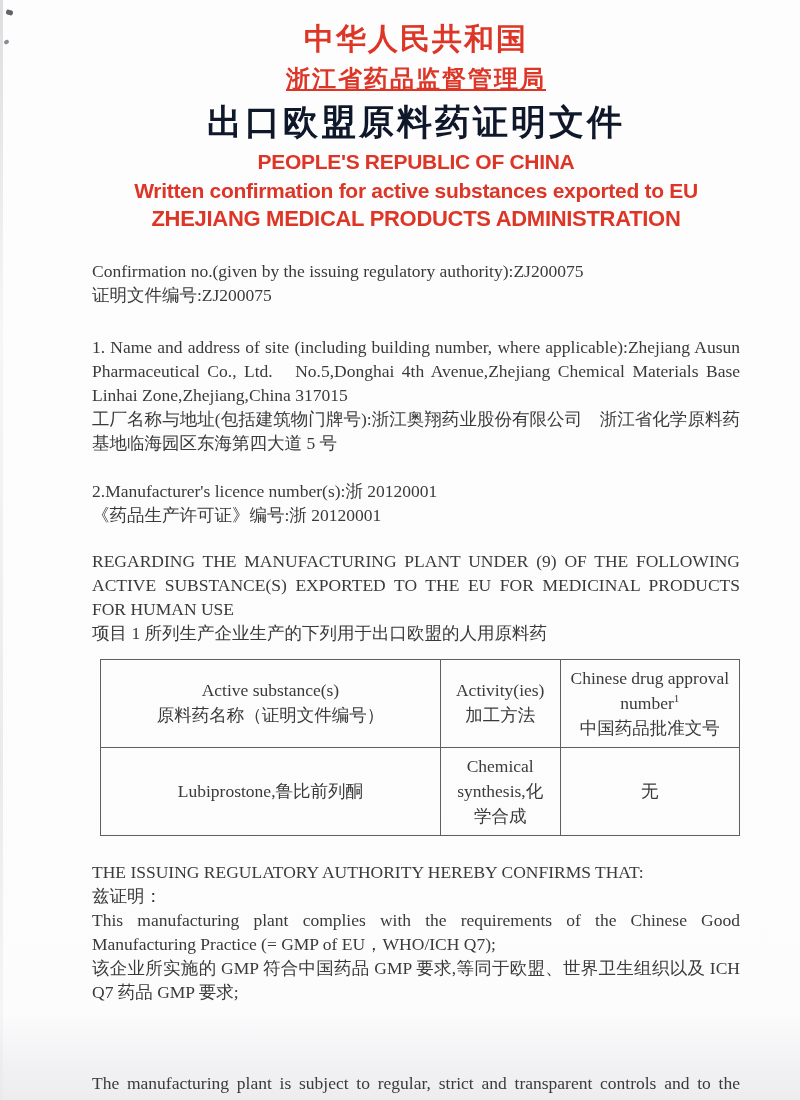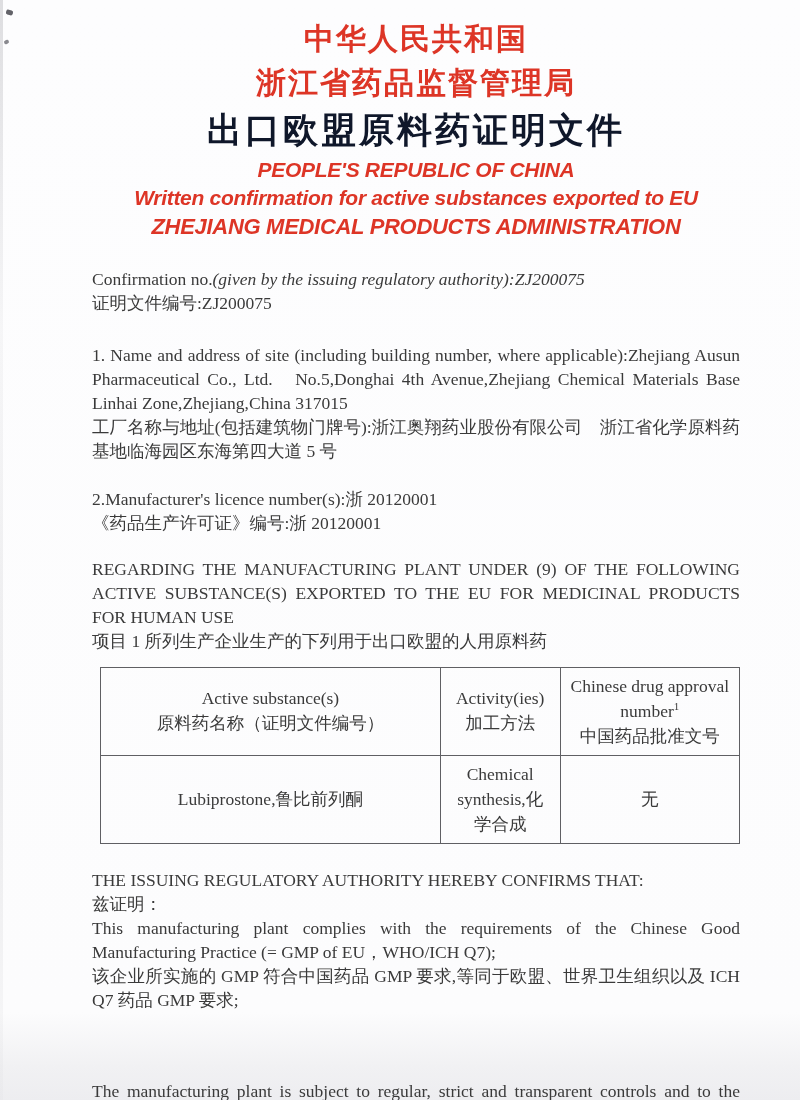--- a/index.html
+++ b/index.html
@@ -17,33 +17,33 @@
   
   .speck{position:absolute;background:#3c3c44;border-radius:2px;opacity:.8;}
   .speck.s1{left:6px;top:10px;width:7px;height:5px;transform:rotate(18deg);}
   .speck.s2{left:4px;top:40px;width:5px;height:4px;transform:rotate(-25deg);opacity:.6;}
   .edge-shade{position:absolute;left:0;top:0;width:3px;height:100%;
     background:linear-gradient(180deg,rgba(80,80,90,.18),rgba(80,80,90,.04) 30%,rgba(80,80,90,.10) 70%,rgba(80,80,90,.02));}
   
   .hdr{text-align:center;}
   .cn-t{font-weight:bold;line-height:1.28;margin:0;letter-spacing:2px;}
   .cn-t1{font-size:30px;margin-top:6px;}
-  .cn-t2{font-size:30px;margin-top:6px;}
+  .cn-t2{font-size:24px;margin-top:6px;text-decoration:underline;}
   .cn-t3{font-size:35px;margin-top:6px;letter-spacing:3px;}
   .en-t{font-family:"Liberation Sans","DejaVu Sans",sans-serif;font-weight:bold;
-    line-height:1.22;margin:3px 0 0 0;letter-spacing:-0.3px;font-style:italic;}
+    line-height:1.22;margin:3px 0 0 0;letter-spacing:-0.3px;}
   .en-t1{font-size:21px;}
   .en-t2{font-size:22px;}
   .en-t3{font-size:21px;}
   
   .body-txt{font-size:17.5px;line-height:24px;}
   p.para{margin:0;text-align:justify;}
   .gap-lg{height:28px;}
   .mixed .en-line, .mixed .cn-line{display:block;}
-  .italic{font-style:italic;}
+  .italic{}
   
   table.subst{border-collapse:collapse;margin:14px 0 0 8px;table-layout:fixed;}
   table.subst td,table.subst th{
     border:1px solid #5f5f63;text-align:center;vertical-align:middle;
     font-weight:normal;font-size:17.5px;line-height:25px;padding:6px 8px;
     color:#3a3a3a;
   }
   .col1{width:342px;}
   .col2{width:104px;}
   .col3{width:171px;}

